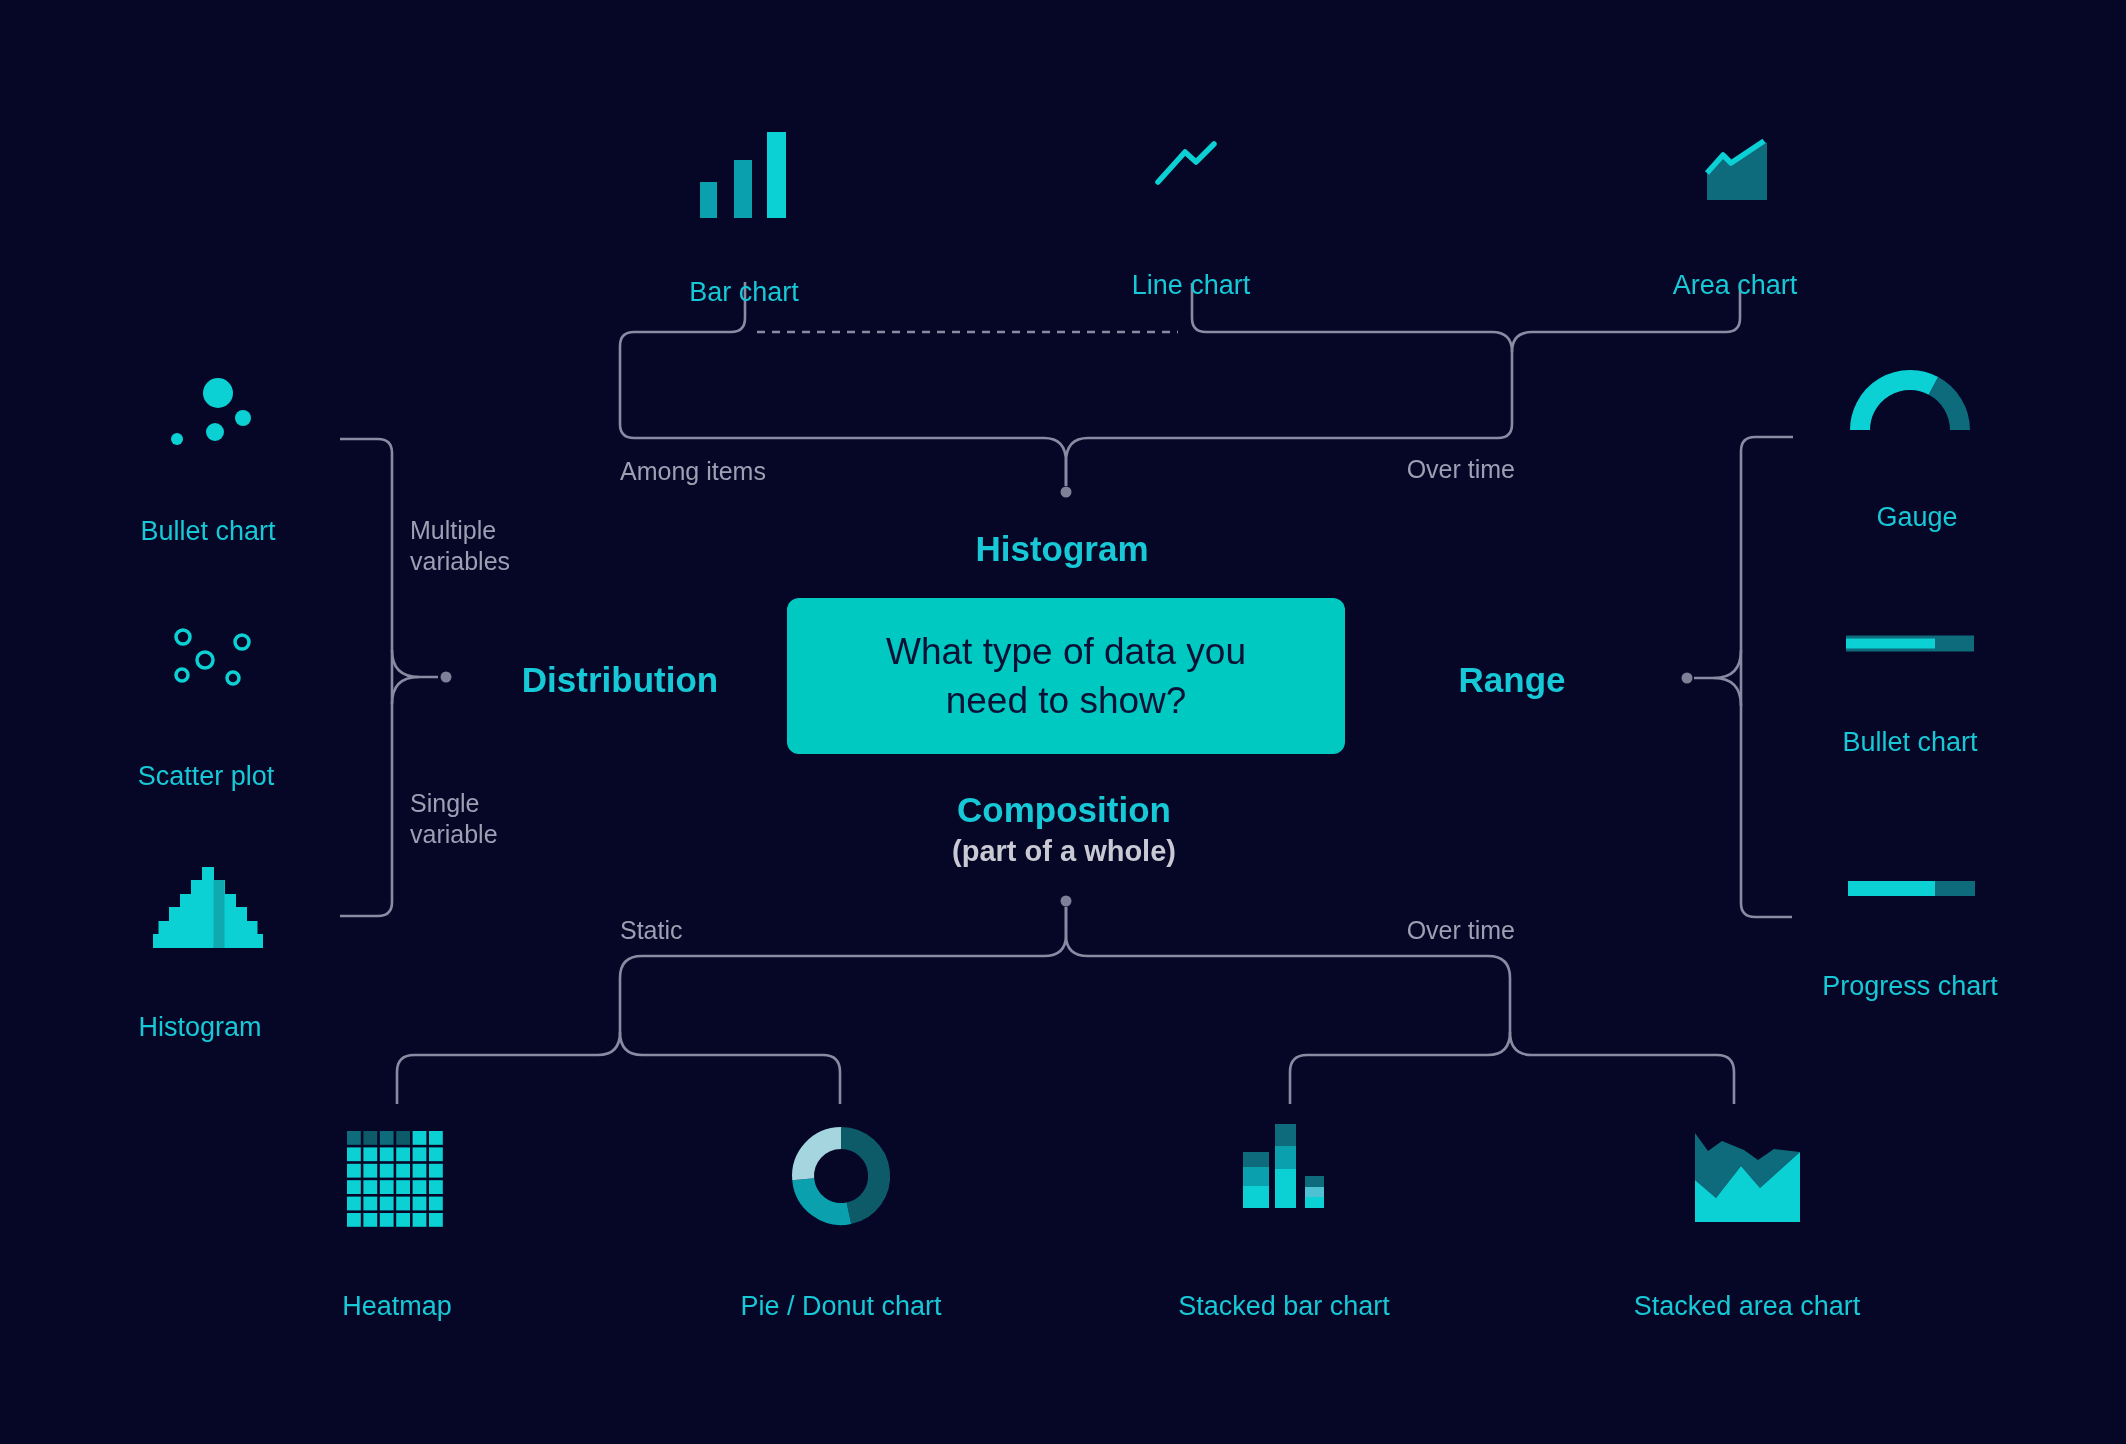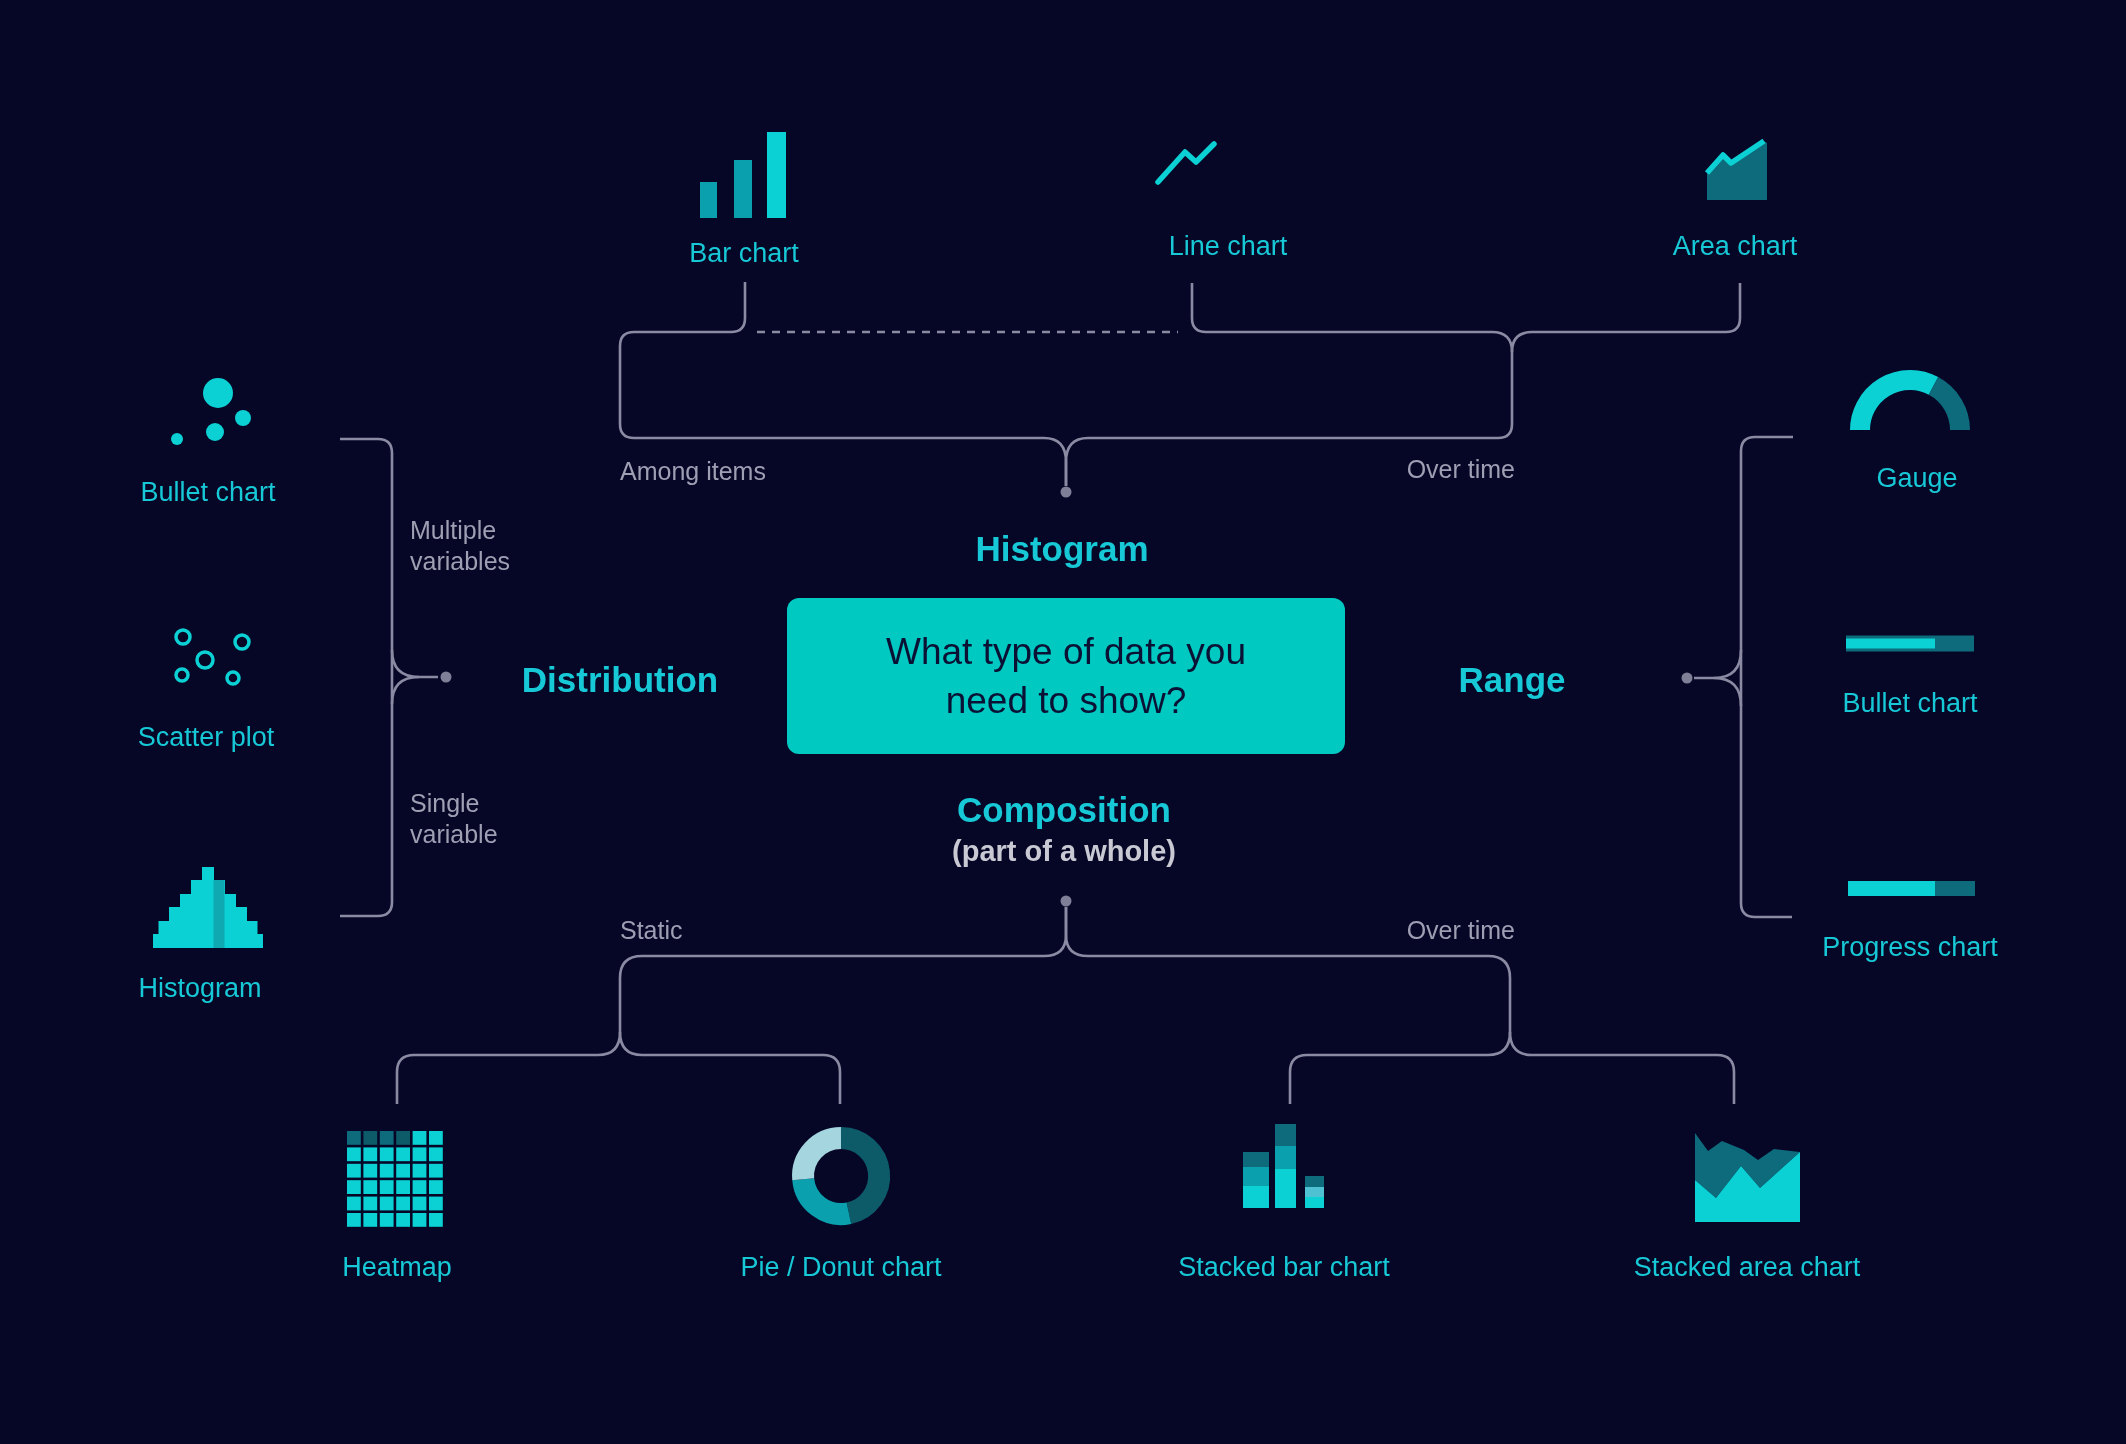--- a/index.html
+++ b/index.html
@@ -5,21 +5,21 @@
   html,body{margin:0;padding:0;background:#060627;}
   .canvas{
     position:relative;width:2126px;height:1444px;overflow:hidden;
     background:var(--background,#060627);
     font-family:"Liberation Sans",sans-serif;
   }
   svg.wires{position:absolute;left:0;top:0;pointer-events:none;}
   .icon{position:absolute;}
   .lbl{
     position:absolute;transform:translateX(-50%);
-    font-size:27px;color:var(--accent-cyan);white-space:nowrap;
+    font-size:27px;color:var(--accent-cyan);white-space:nowrap;margin-top:39px;
   }
   .glbl{
     position:absolute;font-size:25px;line-height:31px;
     color:var(--text-gray);white-space:pre-line;
   }
   .glbl.r{text-align:right;}
   .heading{
     position:absolute;transform:translateX(-50%);
     font-size:35px;font-weight:bold;color:var(--accent-cyan);white-space:nowrap;
   }
@@ -191,21 +191,21 @@
     <rect x="65" y="67" width="19" height="10" fill="var(--icon-mid-light)"></rect>
     <rect x="65" y="77" width="19" height="11" fill="var(--icon-bright)"></rect>
   </svg>
 
   <svg class="icon" style="left:1693px;top:1130px" width="107" height="92">
     <path d="M2 3 L15 21 L29 11 L51 20 L65 30 L81 19 L107 22 L67 58 L48 36 L23 68 L2 50 Z" fill="var(--icon-dark)"></path>
     <path d="M2 50 L23 68 L48 36 L67 58 L107 22 L107 92 L2 92 Z" fill="var(--icon-bright)"></path>
   </svg>
 
   <div class="lbl" style="left:744px;top:238px">Bar chart</div>
-  <div class="lbl" style="left:1228px;top:231px">Line chart</div>
+  <div class="lbl" style="left:1191px;top:231px">Line chart</div>
   <div class="lbl" style="left:1735px;top:231px">Area chart</div>
   <div class="lbl" style="left:208px;top:477px">Bullet chart</div>
   <div class="lbl" style="left:206px;top:722px">Scatter plot</div>
   <div class="lbl" style="left:200px;top:973px">Histogram</div>
   <div class="lbl" style="left:1917px;top:463px">Gauge</div>
   <div class="lbl" style="left:1910px;top:688px">Bullet chart</div>
   <div class="lbl" style="left:1910px;top:932px">Progress chart</div>
   <div class="lbl" style="left:397px;top:1252px">Heatmap</div>
   <div class="lbl" style="left:841px;top:1252px">Pie / Donut chart</div>
   <div class="lbl" style="left:1284px;top:1252px">Stacked bar chart</div>

